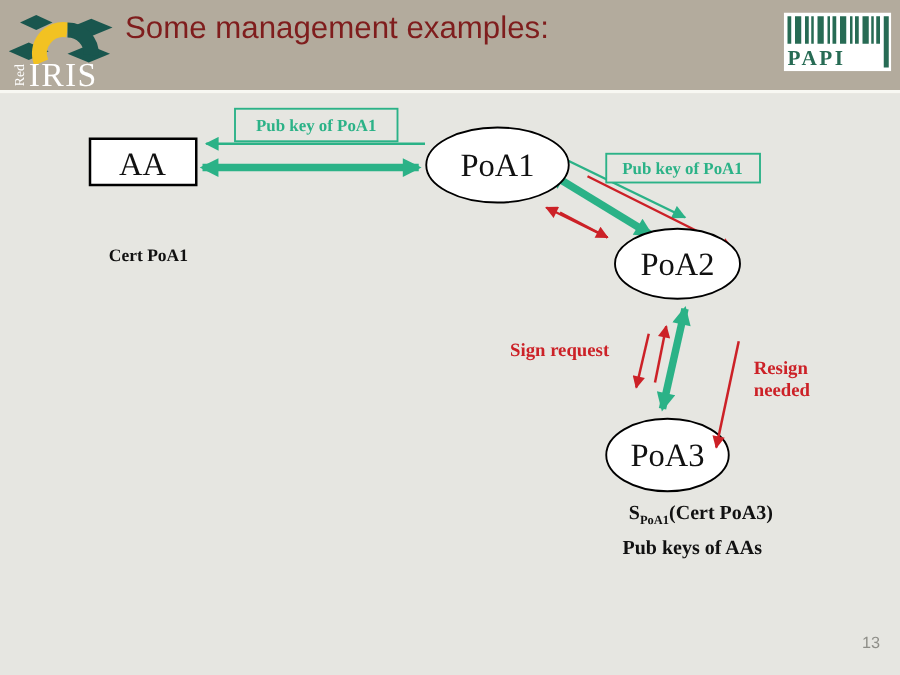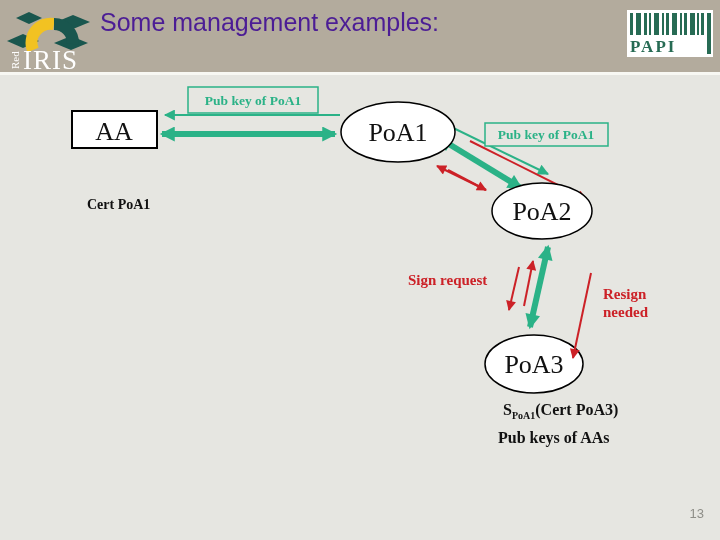--- a/index.html
+++ b/index.html
@@ -1,21 +1,21 @@
 <!DOCTYPE html>
 <html><head>
 <meta charset="utf-8">
 <style>
   html,body{margin:0;padding:0;}
   .slide{position:relative;width:720px;height:540px;background:#e6e6e1;overflow:hidden;
          font-family:"Liberation Sans",sans-serif;}
   .header{position:absolute;left:0;top:0;width:720px;height:72px;background:#b3ab9d;
           border-bottom:3px solid #f8f8f3;box-sizing:content-box;}
   .title{position:absolute;left:100px;top:8px;font-size:25px;line-height:29px;
-         color:#4c1d95;font-weight:500;letter-spacing:0px;}
+         color:#7f1d1d;font-weight:500;letter-spacing:0px;}
   .logo-rediris{position:absolute;left:6px;top:3px;}
   .logo-papi{position:absolute;right:7px;top:10px;}
   .diagram{position:absolute;left:0;top:75px;width:720px;height:465px;}
   .page-num{position:absolute;right:16px;top:506px;font-size:13px;color:#8e8e88;}
   svg text{font-family:"Liberation Serif",serif;}
   .node-label{font-size:26px;fill:#111;}
   .callout-text{font-size:13.5px;font-weight:bold;fill:#2bb287;}
   .red-label{font-size:15px;font-weight:bold;fill:#cc2127;}
   .black-label{font-size:14px;font-weight:bold;fill:#111;}
   .bottom-label{font-size:16px;font-weight:bold;fill:#111;}

